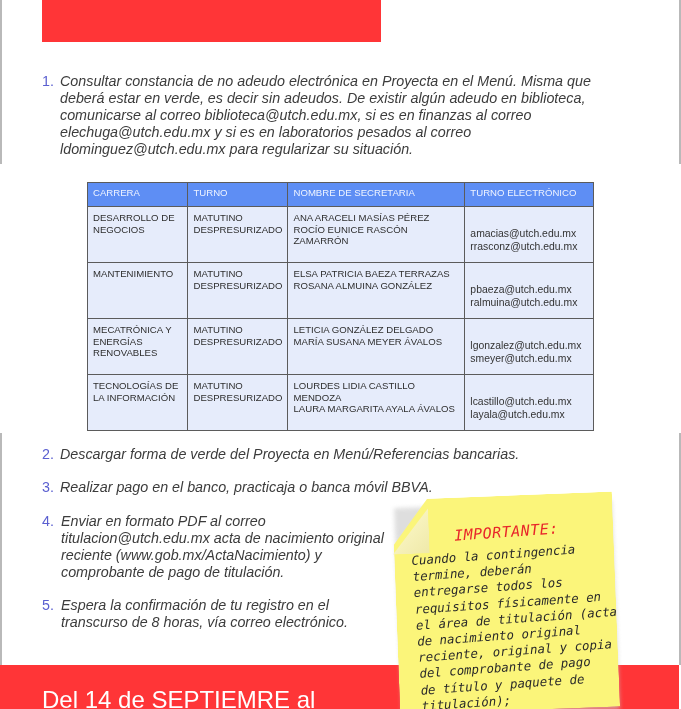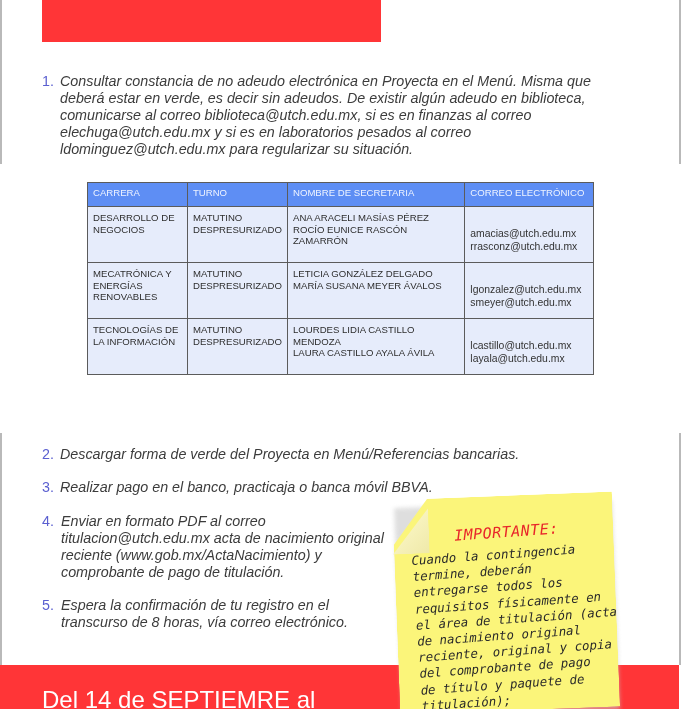--- a/index.html
+++ b/index.html
@@ -73,37 +73,52 @@
   <span class="num">1.</span>
   <span class="txt">Consultar constancia de no adeudo electrónica en Proyecta en el Menú. Misma que deberá estar en verde, es decir sin adeudos. De existir algún adeudo en biblioteca, comunicarse al correo biblioteca@utch.edu.mx, si es en finanzas al correo elechuga@utch.edu.mx y si es en laboratorios pesados al correo ldominguez@utch.edu.mx para regularizar su situación.</span>
 </div>
 
 <table class="dir">
   <thead>
     <tr>
       <th class="c1">CARRERA</th>
       <th class="c2">TURNO</th>
       <th class="c3">NOMBRE DE SECRETARIA</th>
-      <th class="c4">CORREO ELECTRÓNICO</th>
+      <th class="c4">TURNO ELECTRÓNICO</th>
     </tr>
   </thead>
   <tbody id="tbody">
       <tr>
         <td>DESARROLLO DE NEGOCIOS</td>
         <td>
           <div>MATUTINO</div>
           <div>DESPRESURIZADO</div>
         </td>
         <td>
           <div>ANA ARACELI MASÍAS PÉREZ</div>
           <div>ROCÍO EUNICE RASCÓN ZAMARRÓN</div>
         </td>
         <td class="mail">
           <div>amacias@utch.edu.mx</div>
           <div>rrasconz@utch.edu.mx</div>
+        </td>
+      </tr>
+      <tr>
+        <td>MANTENIMIENTO</td>
+        <td>
+          <div>MATUTINO</div>
+          <div>DESPRESURIZADO</div>
+        </td>
+        <td>
+          <div>ELSA PATRICIA BAEZA TERRAZAS</div>
+          <div>ROSANA ALMUINA GONZÁLEZ</div>
+        </td>
+        <td class="mail">
+          <div>pbaeza@utch.edu.mx</div>
+          <div>ralmuina@utch.edu.mx</div>
         </td>
       </tr>
       <tr>
         <td>MECATRÓNICA Y ENERGÍAS RENOVABLES</td>
         <td>
           <div>MATUTINO</div>
           <div>DESPRESURIZADO</div>
         </td>
         <td>
           <div>LETICIA GONZÁLEZ DELGADO</div>
@@ -115,21 +130,21 @@
         </td>
       </tr>
       <tr>
         <td>TECNOLOGÍAS DE LA INFORMACIÓN</td>
         <td>
           <div>MATUTINO</div>
           <div>DESPRESURIZADO</div>
         </td>
         <td>
           <div>LOURDES LIDIA CASTILLO MENDOZA</div>
-          <div>LAURA CASTILLO AYALA ÁVILA</div>
+          <div>LAURA MARGARITA AYALA ÁVALOS</div>
         </td>
         <td class="mail">
           <div>lcastillo@utch.edu.mx</div>
           <div>layala@utch.edu.mx</div>
         </td>
       </tr>
     </tbody>
 </table>
 
 <div class="step" id="step2">

